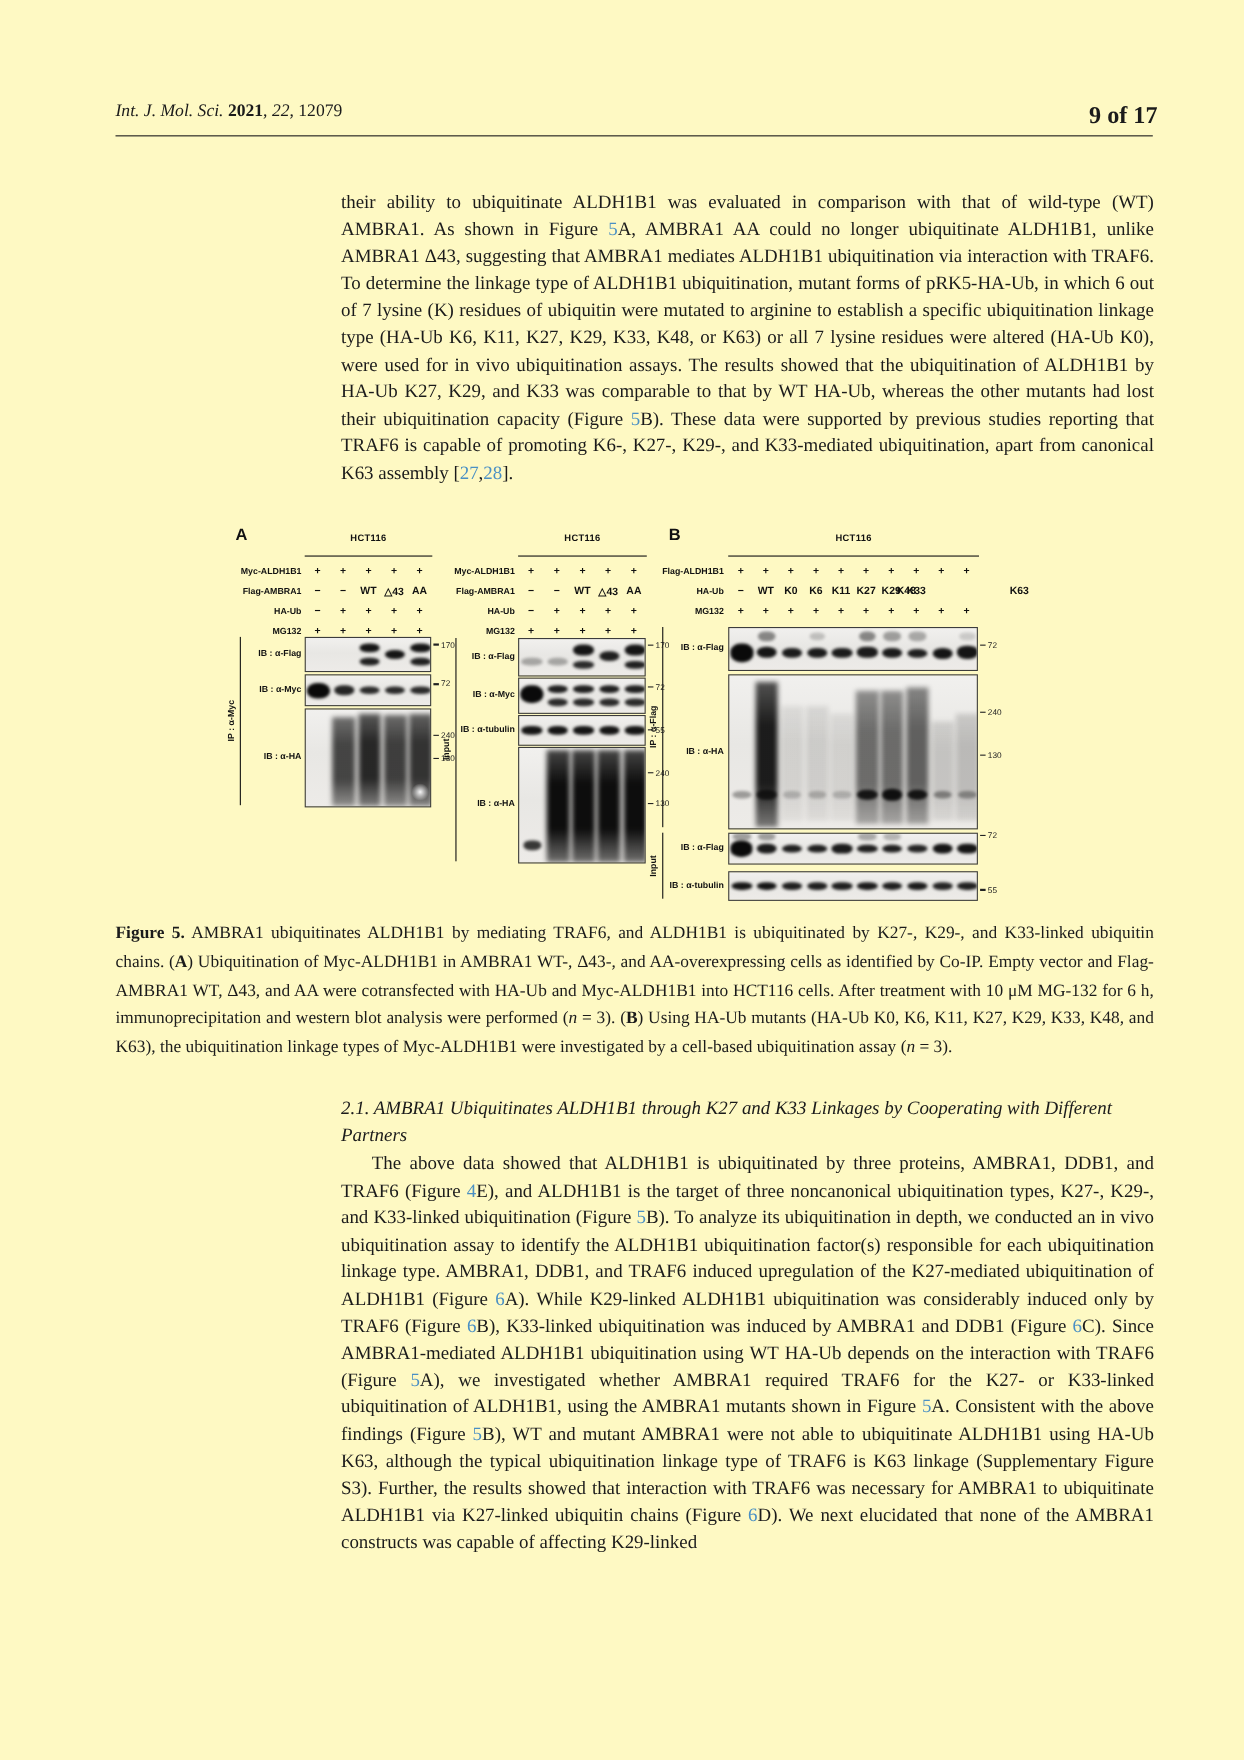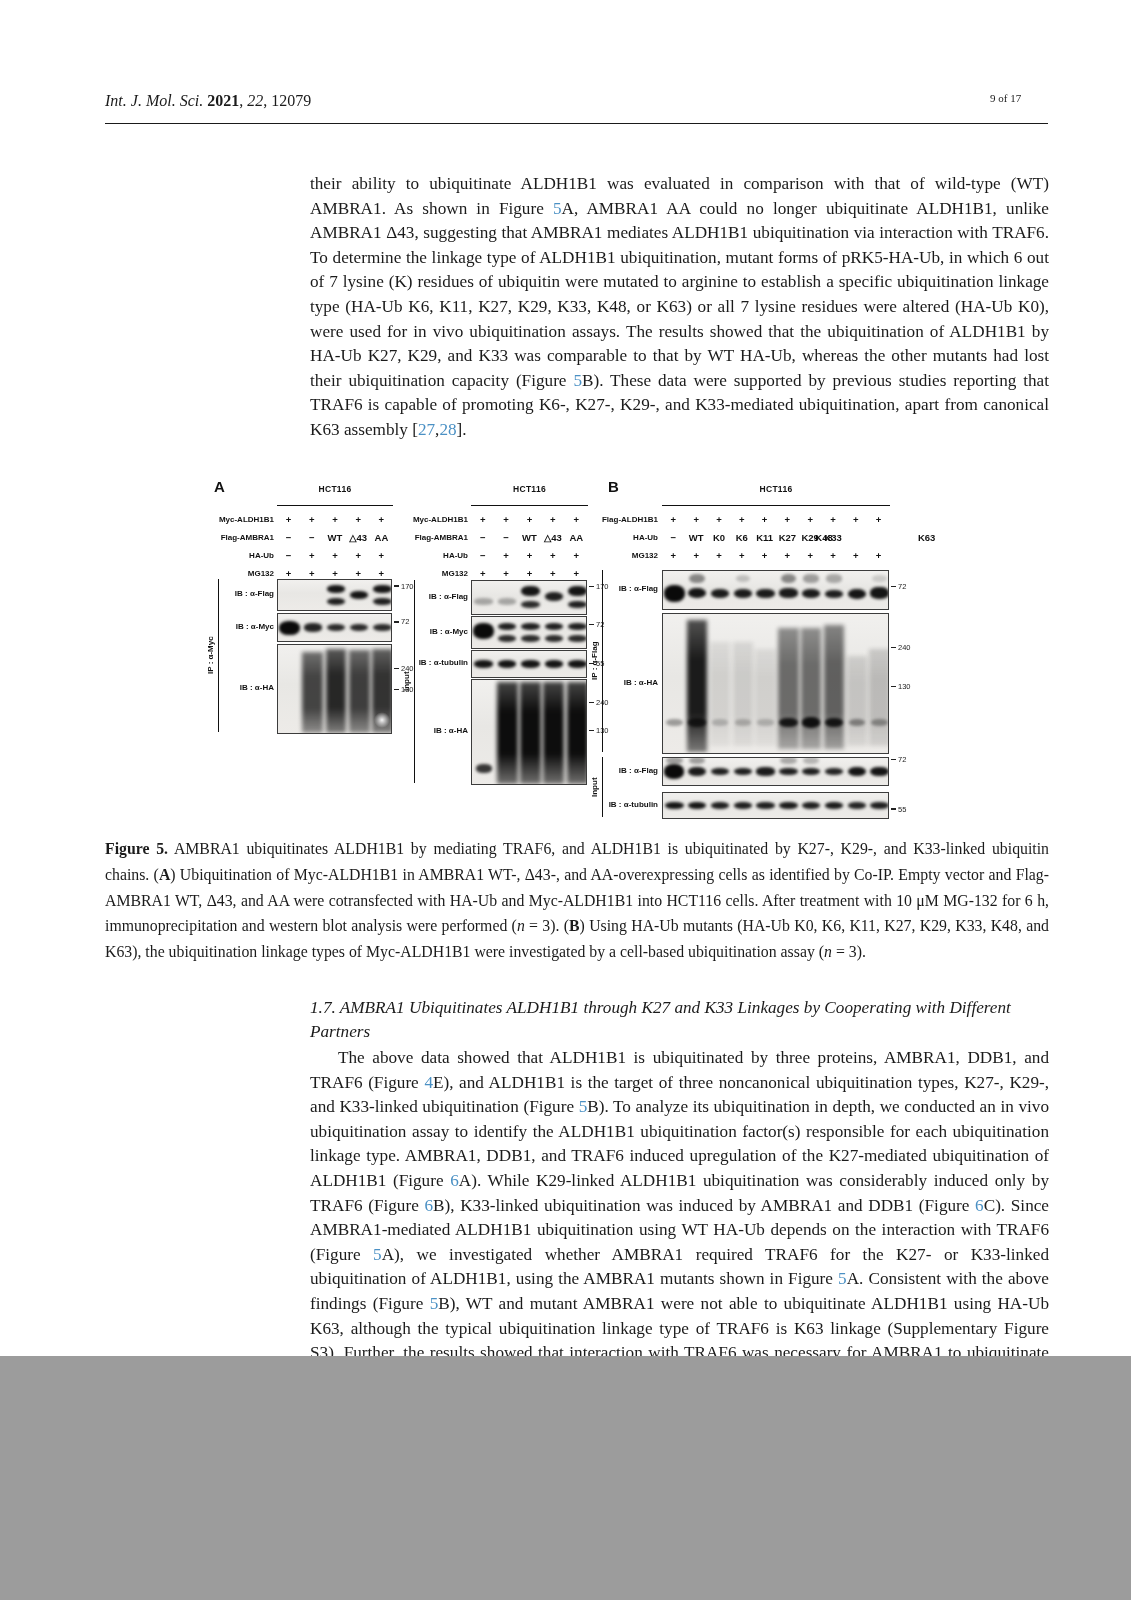--- a/index.html
+++ b/index.html
@@ -1,19 +1,19 @@
 <!DOCTYPE html>
 <html><head>
 <meta charset="utf-8">
 <style>
   html,body{margin:0;padding:0;background:#9c9c9c;}
-  .page{position:relative;width:1131px;height:1356px;background:#ffffff;margin:0 auto;
+  .page{position:relative;width:1131px;height:1600px;background:#fef9c3;margin:0 auto;
         font-family:"Liberation Serif",serif;color:#1b1b1b;overflow:hidden;}
   .hdr-left{position:absolute;left:105px;top:92px;font-size:16px;white-space:nowrap;}
-  .hdr-right{position:absolute;left:990px;top:92px;font-size:11px;white-space:nowrap;}
+  .hdr-right{position:absolute;left:990px;top:92px;font-size:22px;white-space:nowrap;font-weight:bold;}
   .hdr-rule{position:absolute;left:105px;top:123px;width:943px;border-top:1.4px solid #1a1a1a;}
   .para{position:absolute;text-align:justify;font-size:17.2px;line-height:24.6px;}
   #para1{left:310px;top:172px;width:739px;}
   #caption{left:105px;top:836px;width:944px;font-size:15.8px;line-height:25.8px;}
   #section-heading{position:absolute;left:310px;top:996px;width:739px;font-style:italic;
                    font-size:17.2px;line-height:24px;}
   #para2{left:310px;top:1046px;width:739px;text-indent:28px;}
   .lnk{color:#4a90c4;}
   .b{font-weight:bold;}
   .i{font-style:italic;}
@@ -333,16 +333,16 @@
         <span>55</span>
       </div>
       <div class="bracket-line" style="left: 390px; top: 94px; width: 0px; height: 182px;"></div>
       <div class="bracket-label" style="left: 376px; top: 94px; width: 12px; height: 182px;">IP : α-Flag</div>
       <div class="bracket-line" style="left: 390px; top: 281px; width: 0px; height: 60px;"></div>
       <div class="bracket-label" style="left: 376px; top: 281px; width: 12px; height: 60px;">Input</div>
     </div>
 
   <div id="caption" class="para"><span class="b">Figure 5.</span><span> AMBRA1 ubiquitinates ALDH1B1 by mediating TRAF6, and ALDH1B1 is ubiquitinated by K27-, K29-, and K33-linked ubiquitin chains. (</span><span class="b">A</span><span>) Ubiquitination of Myc-ALDH1B1 in AMBRA1 WT-, Δ43-, and AA-overexpressing cells as identified by Co-IP. Empty vector and Flag-AMBRA1 WT, Δ43, and AA were cotransfected with HA-Ub and Myc-ALDH1B1 into HCT116 cells.  After treatment with 10 μM MG-132 for 6 h, immunoprecipitation and western blot analysis were performed (</span><span class="i">n</span><span> = 3). (</span><span class="b">B</span><span>) Using HA-Ub mutants (HA-Ub K0, K6, K11, K27, K29, K33, K48, and K63), the ubiquitination linkage types of Myc-ALDH1B1 were investigated by a cell-based ubiquitination assay (</span><span class="i">n</span><span> = 3).</span></div>
 
-  <div id="section-heading">1.7. AMBRA1 Ubiquitinates ALDH1B1 through K27 and K33 Linkages by Cooperating with Different Partners</div>
+  <div id="section-heading">2.1. AMBRA1 Ubiquitinates ALDH1B1 through K27 and K33 Linkages by Cooperating with Different Partners</div>
 
   <div id="para2" class="para"><span>The above data showed that ALDH1B1 is ubiquitinated by three proteins, AMBRA1, DDB1, and TRAF6 (Figure </span><span class="lnk">4</span><span>E), and ALDH1B1 is the target of three noncanonical ubiquitination types, K27-, K29-, and K33-linked ubiquitination (Figure </span><span class="lnk">5</span><span>B). To analyze its ubiquitination in depth, we conducted an in vivo ubiquitination assay to identify the ALDH1B1 ubiquitination factor(s) responsible for each ubiquitination linkage type. AMBRA1, DDB1, and TRAF6 induced upregulation of the K27-mediated ubiquitination of ALDH1B1 (Figure </span><span class="lnk">6</span><span>A). While K29-linked ALDH1B1 ubiquitination was considerably induced only by TRAF6 (Figure </span><span class="lnk">6</span><span>B), K33-linked ubiquitination was induced by AMBRA1 and DDB1 (Figure </span><span class="lnk">6</span><span>C). Since AMBRA1-mediated ALDH1B1 ubiquitination using WT HA-Ub depends on the interaction with TRAF6 (Figure </span><span class="lnk">5</span><span>A), we investigated whether AMBRA1 required TRAF6 for the K27- or K33-linked ubiquitination of ALDH1B1, using the AMBRA1 mutants shown in Figure </span><span class="lnk">5</span><span>A. Consistent with the above findings (Figure </span><span class="lnk">5</span><span>B), WT and mutant AMBRA1 were not able to ubiquitinate ALDH1B1 using HA-Ub K63, although the typical ubiquitination linkage type of TRAF6 is K63 linkage (Supplementary Figure S3). Further, the results showed that interaction with TRAF6 was necessary for AMBRA1 to ubiquitinate ALDH1B1 via K27-linked ubiquitin chains (Figure </span><span class="lnk">6</span><span>D). We next elucidated that none of the AMBRA1 constructs was capable of affecting K29-linked</span></div>
 </div>
 
 </body></html>

